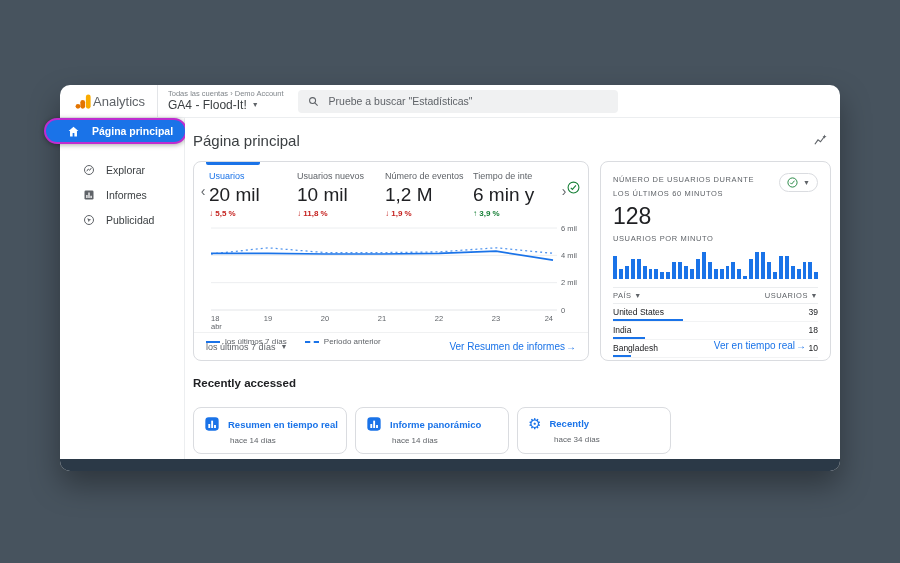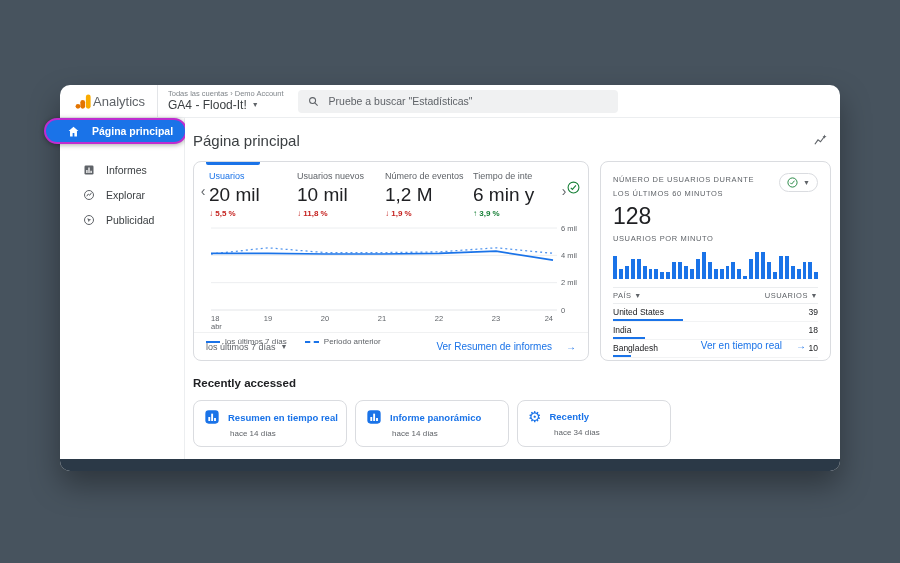--- a/index.html
+++ b/index.html
@@ -78,21 +78,21 @@
   .trend{margin:3px 0 0 3px;}
   .legend-row{display:flex;gap:18px;padding-left:12px;font-size:8px;color:#5f6368;align-items:center;}
   .legend-item{display:flex;align-items:center;gap:5px;}
   .sample-solid{width:14px;height:2px;background:#1a73e8;}
   .sample-dashed{width:14px;height:0;border-top:2px dashed #1a73e8;}
   .ov-footer{
     position:absolute;bottom:0;left:0;right:0;height:27px;border-top:1px solid #f0f1f2;
     display:flex;justify-content:space-between;align-items:center;padding:0 12px;
   }
   .range-sel{font-size:9px;color:#5f6368;display:flex;align-items:center;gap:5px;cursor:pointer;}
-  .link{font-size:10px;color:#1a73e8;display:flex;gap:14px;align-items:flex-start;cursor:pointer;text-decoration:none;}
+  .link{font-size:10px;color:#1a73e8;display:flex;gap:1px;align-items:flex-start;cursor:pointer;text-decoration:none;}
   
   .realtime{width:231px;height:200px;position:relative;padding:11px 12px;}
   .rt-head{display:flex;justify-content:space-between;align-items:flex-start;}
   .rt-title{font-size:7.5px;color:#5f6368;letter-spacing:.6px;line-height:1.8;}
   .rt-pill{
     border:1px solid #dadce0;border-radius:12px;height:17px;padding:0 7px;
     display:flex;align-items:center;gap:5px;cursor:pointer;flex:none;
   }
   .rt-value{font-size:23px;color:#202124;margin-top:3px;}
   .rt-sub{font-size:7.5px;color:#5f6368;letter-spacing:.6px;margin-top:4px;}
@@ -105,21 +105,21 @@
   }
   .rt-th span{cursor:pointer;}
   .rt-row{
     position:relative;display:flex;justify-content:space-between;
     padding:3px 0 4px;border-bottom:1px solid #f2f3f4;font-size:8.5px;color:#202124;
   }
   .rt-rowbar{position:absolute;left:0;bottom:0;height:2px;background:#1a73e8;}
   .rt-footer{position:absolute;right:24px;bottom:9px;margin-left:12px;}
   
   .recent-title{margin-top:16px;font-size:11.5px;font-weight:bold;color:#202124;}
-  .recent-row{display:flex;gap:8px;margin-top:11px;}
+  .recent-row{display:flex;gap:8px;margin-top:18px;}
   .recent-card{
     width:154px;height:47px;border:1px solid #dadce0;border-radius:8px;
     padding:8px 10px;box-sizing:border-box;cursor:pointer;background:#fff;
   }
   .rc-top{display:flex;align-items:center;gap:8px;}
   .rc-label{font-size:9.5px;color:#1a73e8;font-weight:bold;white-space:nowrap;}
   .rc-meta{font-size:8px;color:#5f6368;margin:4px 0 0 26px;}
   .gear{font-size:15px;color:#1a73e8;line-height:1;}
 </style>
 </head>
@@ -166,37 +166,37 @@
         <div class="side-item active">
           <span class="side-ic">
             <svg width="13" height="13" viewBox="0 0 24 24" fill="#fff">
               <path d="M12 3l9 8.2h-2.6V21h-4.8v-6.2h-3.2V21H5.6v-9.8H3z"></path>
             </svg>
           </span>
           <span class="side-label">Página principal</span>
         </div>
         <div class="side-item">
           <span class="side-ic">
+            <svg width="12" height="12" viewBox="0 0 24 24" fill="none" stroke="#5f6368" stroke-width="2">
+              <circle cx="12" cy="12" r="9"></circle>
+              <path d="M7.5 14.5l3-4.5 3 2.5 3.5-5"></path>
+            </svg>
+          </span>
+          <span class="side-label">Explorar</span>
+        </div>
+        <div class="side-item">
+          <span class="side-ic">
             <svg width="12" height="12" viewBox="0 0 24 24">
               <rect x="3" y="3" width="18" height="18" rx="2.5" fill="#5f6368"></rect>
               <rect x="6.5" y="12" width="2.6" height="6" fill="#fff"></rect>
               <rect x="10.7" y="7" width="2.6" height="11" fill="#fff"></rect>
               <rect x="14.9" y="13.5" width="2.6" height="4.5" fill="#fff"></rect>
             </svg>
           </span>
           <span class="side-label">Informes</span>
-        </div>
-        <div class="side-item">
-          <span class="side-ic">
-            <svg width="12" height="12" viewBox="0 0 24 24" fill="none" stroke="#5f6368" stroke-width="2">
-              <circle cx="12" cy="12" r="9"></circle>
-              <path d="M7.5 14.5l3-4.5 3 2.5 3.5-5"></path>
-            </svg>
-          </span>
-          <span class="side-label">Explorar</span>
         </div>
         <div class="side-item">
           <span class="side-ic">
             <svg width="12" height="12" viewBox="0 0 24 24">
               <circle cx="12" cy="12" r="9" fill="none" stroke="#5f6368" stroke-width="2"></circle>
               <path d="M8.5 8.5l8 3.2-3.6 1.2-1.2 3.6z" fill="#5f6368"></path>
             </svg>
           </span>
           <span class="side-label">Publicidad</span>
         </div>

